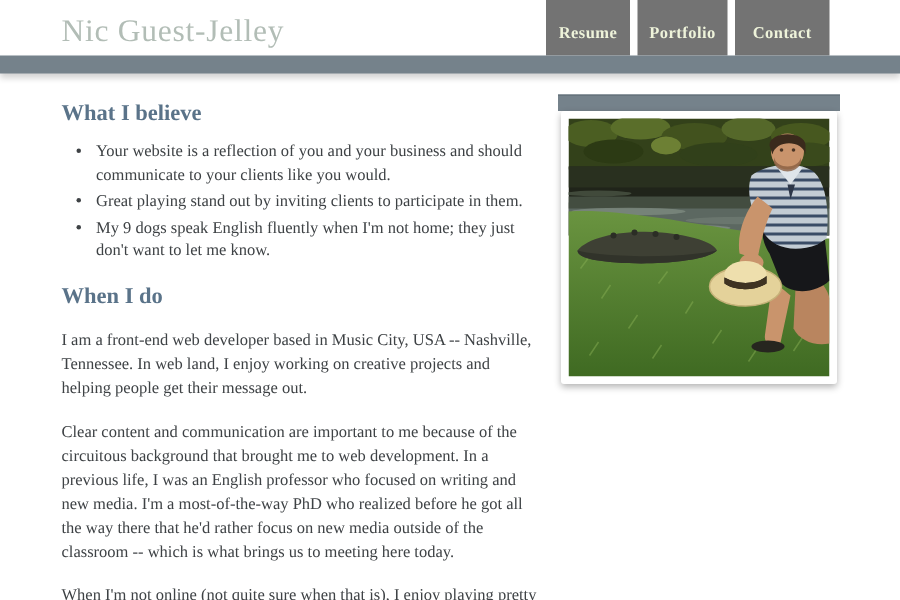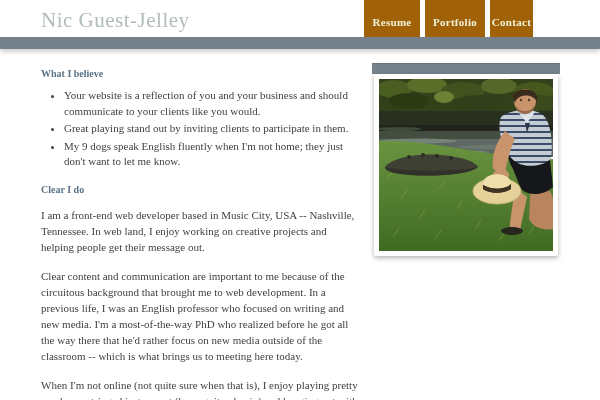--- a/index.html
+++ b/index.html
@@ -12,41 +12,41 @@
 
   
   .header { position: absolute; top: 0; left: 0; width: 600px; height: 49px; background: #ffffff; }
   .site-title {
     position: absolute; left: 41px; top: 8px;
     font-size: 21px; font-weight: normal; letter-spacing: 0.5px;
     color: #b2bdb6; margin: 0;
   }
   .nav-btn {
     position: absolute; top: 0; height: 37px;
-    background: #a16207; color: #eef3da;
+    background: #737373; color: #eef3da;
     font-family: "Liberation Serif", serif; font-weight: bold; font-size: 11px;
     display: flex; align-items: center; justify-content: center;
     padding-top: 6px; cursor: pointer; letter-spacing: 0.3px;
   }
   .nav-btn.resume   { left: 364px; width: 56px; }
   .nav-btn.portfolio{ left: 425px; width: 60px; }
-  .nav-btn.contact  { left: 490px; width: 43px; }
+  .nav-btn.contact  { left: 490px; width: 63px; }
   .top-bar {
     position: absolute; top: 37px; left: 0; width: 600px; height: 12px;
     background: #75828b;
     box-shadow: 0 3px 4px rgba(0,0,0,0.18);
   }
 
   
   .content {
     position: absolute; left: 41px; top: 60px; width: 319px;
     color: #3e4245;
   }
   .content h2 {
-    font-size: 10px; font-weight: bold; color: #5a7389;
+    font-size: 15px; font-weight: bold; color: #5a7389;
     margin: 14px 0 9px 0;
   }
   .content h2.first { margin-top: 8px; }
   .content ul {
     margin: 0 0 4px 0; padding-left: 23px;
     font-size: 11px; line-height: 15.5px;
   }
   .content li { margin-bottom: 2px; }
   .content p {
     font-size: 11px; line-height: 16px; margin: 12px 0 13px 0;
@@ -84,21 +84,21 @@
 
 <div class="content">
 
   <h2 class="first">What I believe</h2>
   <ul>
     <li>Your website is a reflection of you and your business and should communicate to your clients like you would.</li>
     <li>Great playing stand out by inviting clients to participate in them.</li>
     <li>My 9 dogs speak English fluently when I'm not home; they just don't want to let me know.</li>
   </ul>
 
-  <h2>Clear I do</h2>
+  <h2>When I do</h2>
   <p>I am a front-end web developer based in Music City, USA -- Nashville, Tennessee. In web land, I enjoy working on creative projects and helping people get their message out.</p>
   <p>Clear content and communication are important to me because of the circuitous background that brought me to web development. In a previous life, I was an English professor who focused on writing and new media. I'm a most-of-the-way PhD who realized before he got all the way there that he'd rather focus on new media outside of the classroom -- which is what brings us to meeting here today.</p>
   <p>When I'm not online (not quite sure when that is), I enjoy playing pretty much any stringed instrument (bass, guitar, banjo) and hanging out with my lovely wife and two silly pups.</p>
 
 </div>
 
 <div class="photo-col">
   <div class="photo-strip"></div>
   <div class="photo-frame">
     <svg width="174" height="172" viewBox="0 0 174 172">

